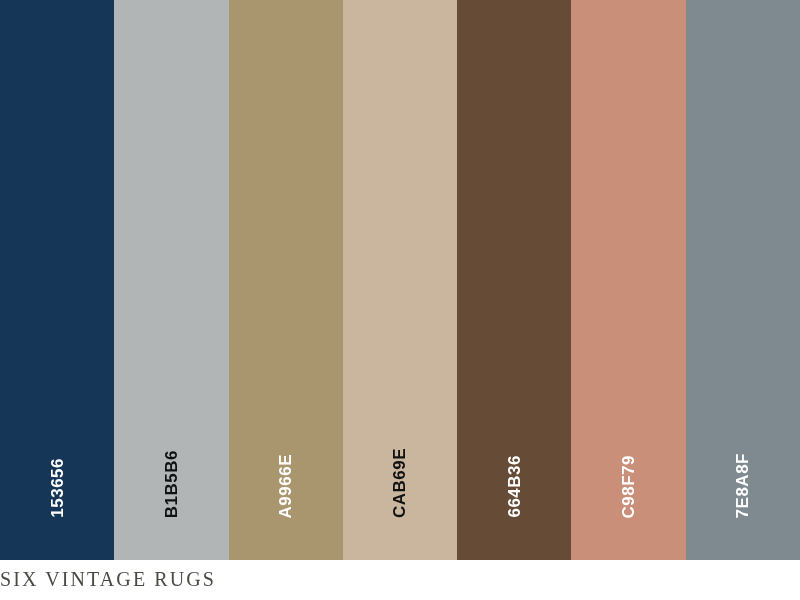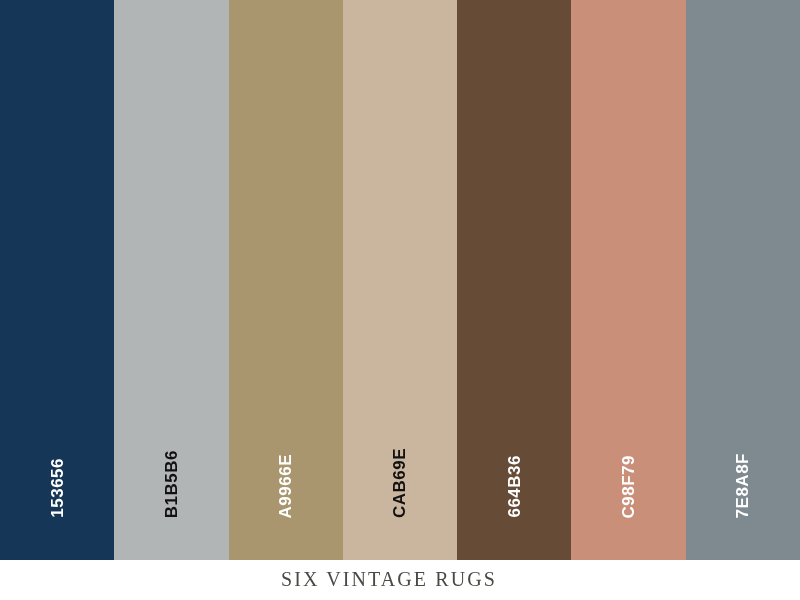--- a/index.html
+++ b/index.html
@@ -55,21 +55,21 @@
   
   #footer-bar {
     position: absolute;
     left: 0;
     top: 560px;
     width: 800px;
     height: 40px;
     background: #ffffff;
     display: flex;
     align-items: center;
-    justify-content: center;
+    justify-content: flex-start;
   }
 
   #brand-wordmark {
     font-family: "Liberation Serif", serif;
     font-size: 20px;
     font-weight: 400;
     letter-spacing: 2.1px;
     color: #4a4a45;
     padding-right: 22px;
     padding-bottom: 2px;

